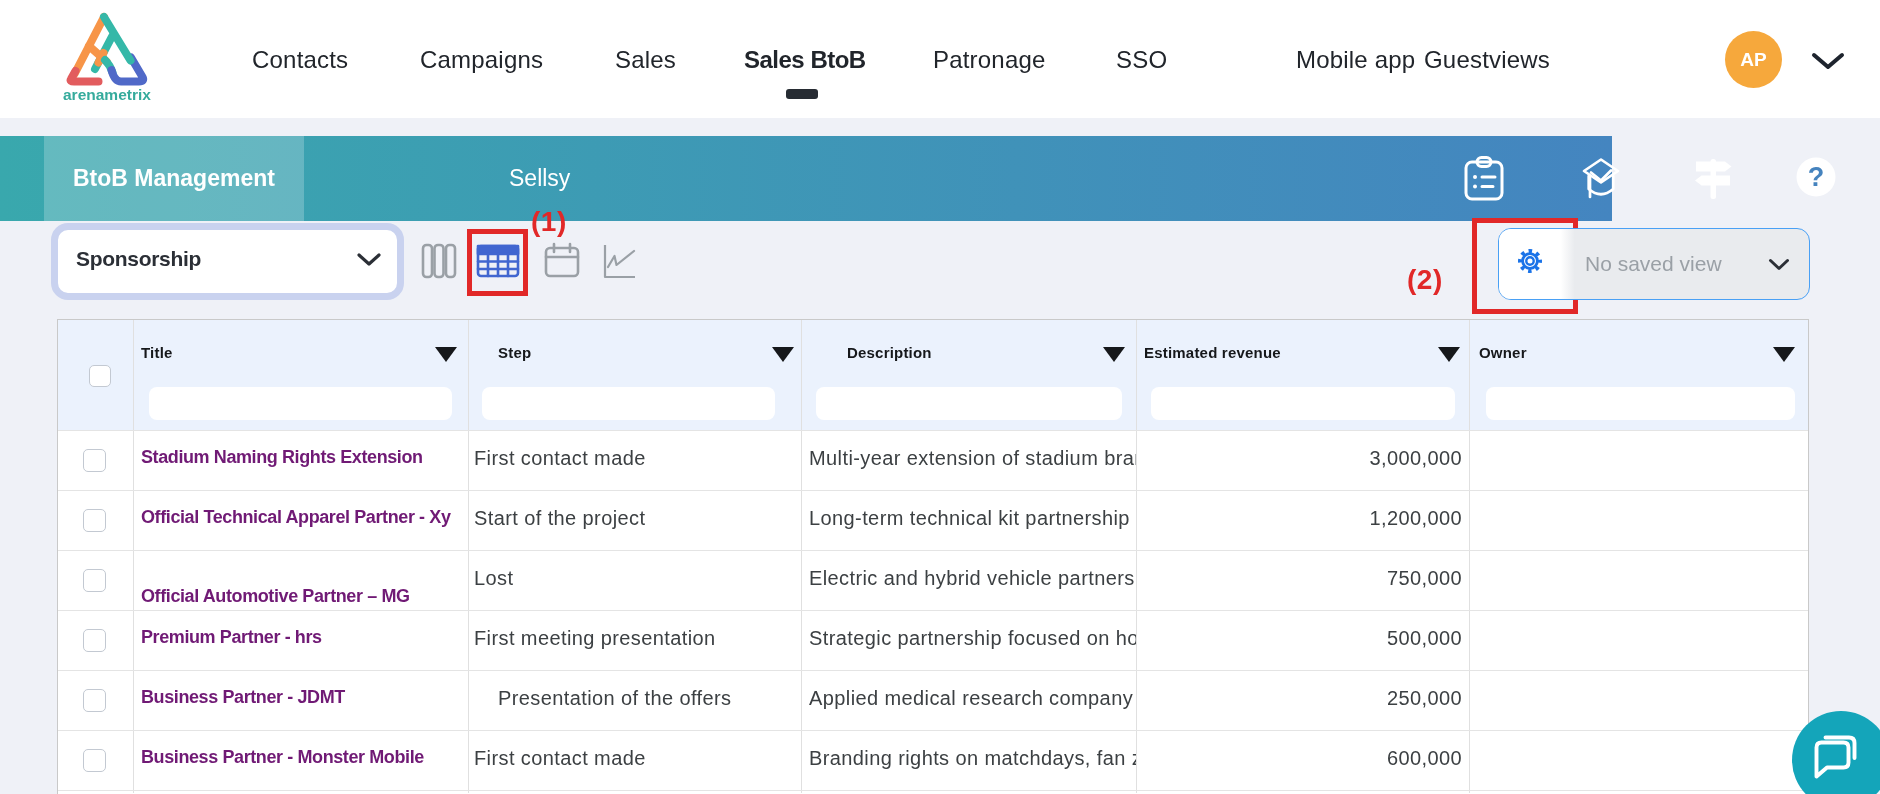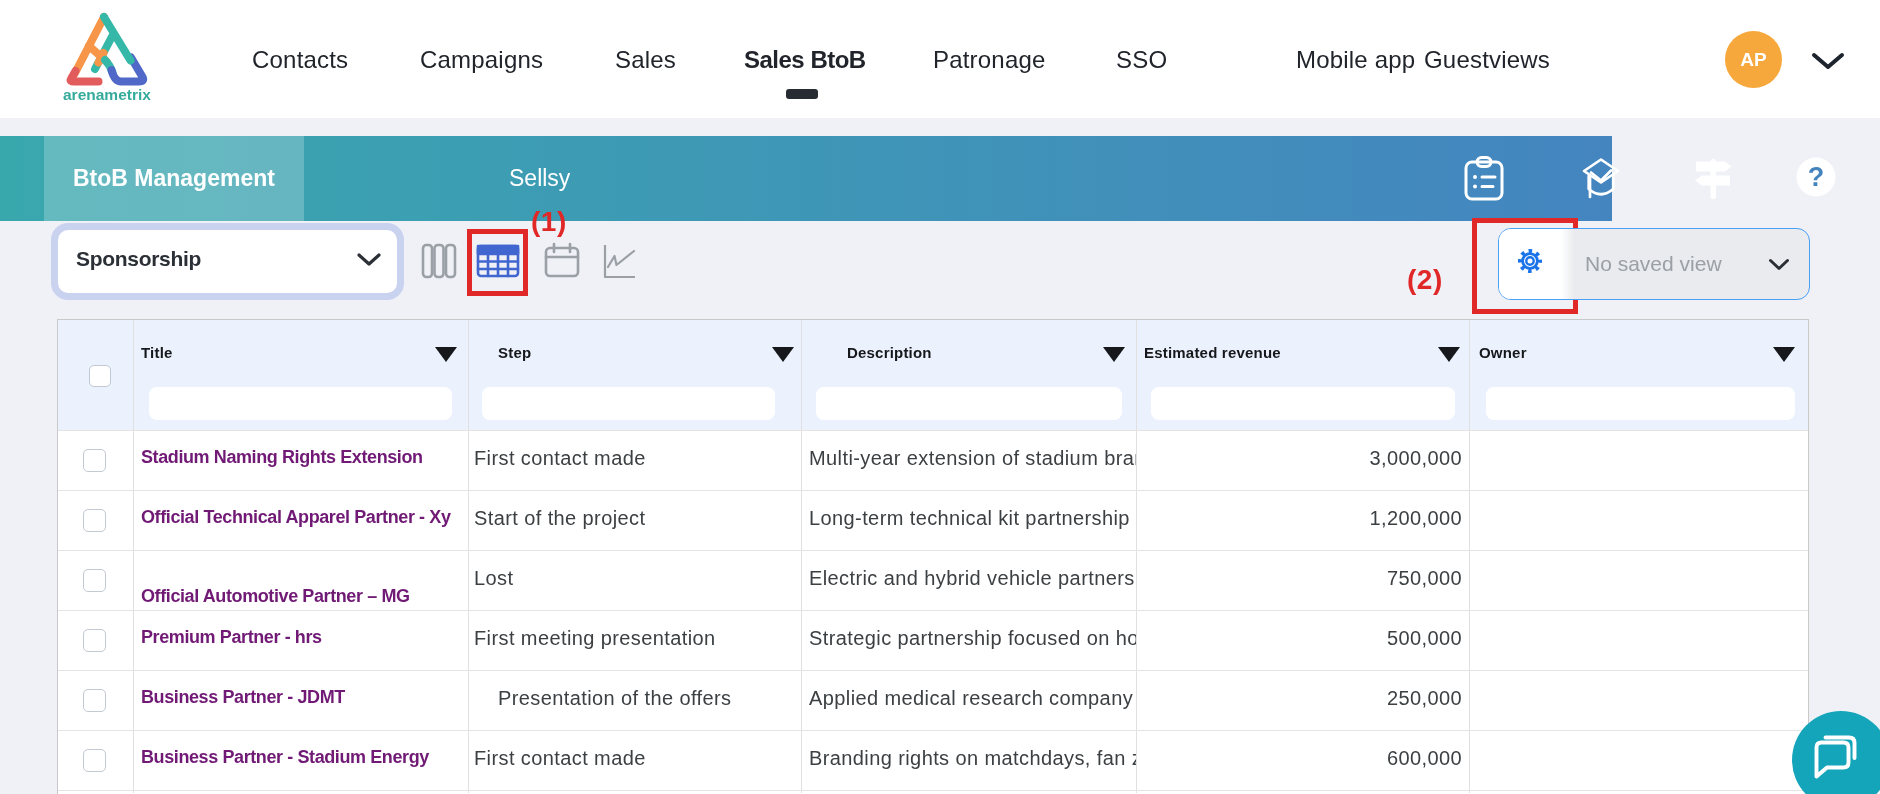--- a/index.html
+++ b/index.html
@@ -204,21 +204,21 @@
       <div class="cell" style="left:751px;top:307px;width:327px;">Strategic partnership focused on hospit</div>
       <div class="cell num" style="left:1100px;top:307px;width:304px;">500,000</div>
       <div class="hl" style="top:350px;"></div>
       <div class="cb" style="left:25px;top:369px;width:23px;height:23px;"></div>
       <div class="cell b" style="left:83px;top:367px;width:325px;">Business Partner - JDMT</div>
       <div class="cell" style="left:416px;top:367px;width:325px;margin-left:24px;">Presentation of the offers</div>
       <div class="cell" style="left:751px;top:367px;width:327px;">Applied medical research company spo</div>
       <div class="cell num" style="left:1100px;top:367px;width:304px;">250,000</div>
       <div class="hl" style="top:410px;"></div>
       <div class="cb" style="left:25px;top:429px;width:23px;height:23px;"></div>
-      <div class="cell b" style="left:83px;top:427px;width:325px;">Business Partner - Stadium Energy</div>
+      <div class="cell b" style="left:83px;top:427px;width:325px;">Business Partner - Monster Mobile</div>
       <div class="cell" style="left:416px;top:427px;width:325px;">First contact made</div>
       <div class="cell" style="left:751px;top:427px;width:327px;">Branding rights on matchdays, fan zone</div>
       <div class="cell num" style="left:1100px;top:427px;width:304px;">600,000</div>
       <div class="hl" style="top:470px;"></div>
     </div>
   </div>
 
   <div id="chat">
     <svg style="position:absolute;left:21px;top:20px;" width="52" height="52" viewBox="0 0 52 52">
       <path d="M12.5 6.5 H 36 Q 41.5 6.5 41.5 12 V 27" fill="none" stroke="#fff" stroke-width="3.9" stroke-linecap="round"></path>

